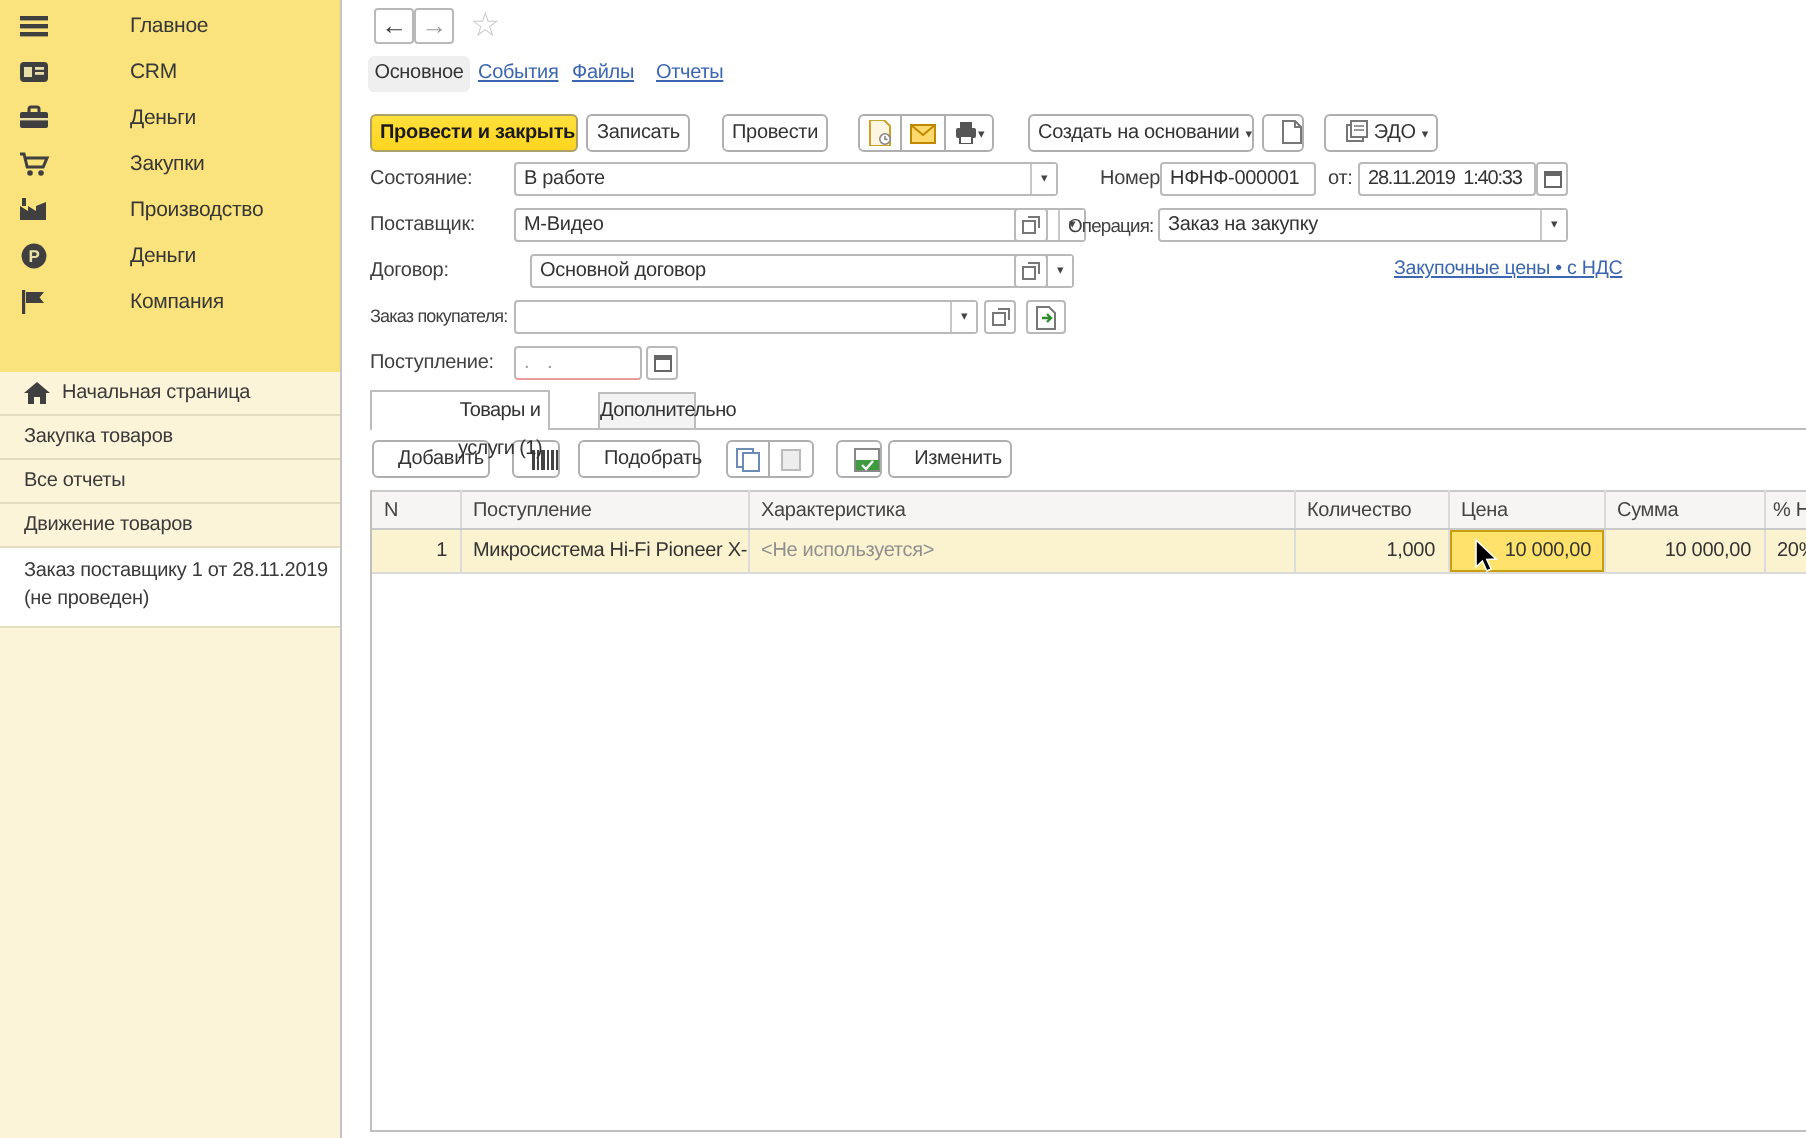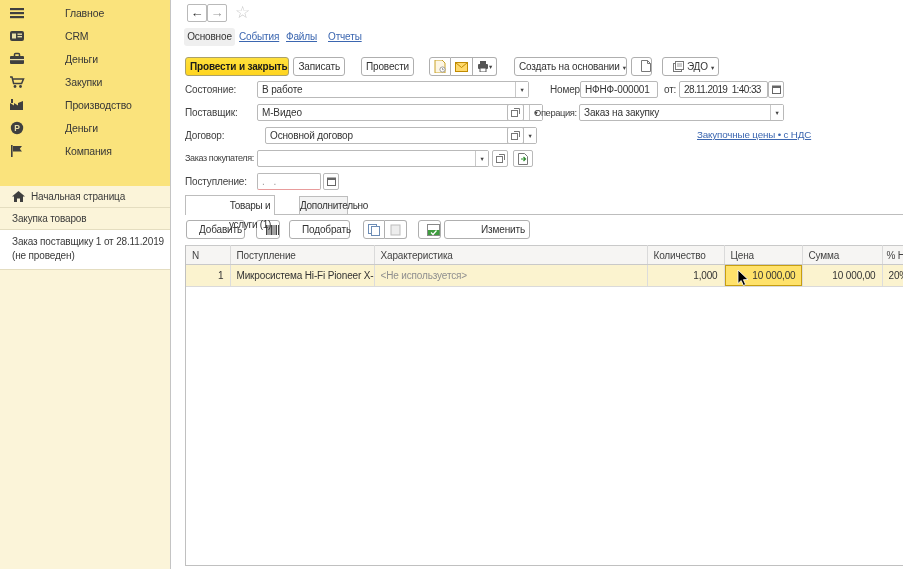--- a/index.html
+++ b/index.html
@@ -133,20 +133,26 @@
     <div class="sb-pages">
       <div class="sb-page home">
         <svg width="13" height="12" viewBox="0 0 13 12">
             <path d="M6.5 0 L13 5.5 h-2 V11 H8 V7.5 H5 V11 H2 V5.5 H0 z" fill="#3f3f3f"></path>
           </svg>
         <span>Начальная страница</span>
       </div>
       <div class="sb-page">
           <span>Закупка товаров</span>
         </div>
+      <div class="sb-page">
+          <span>Все отчеты</span>
+        </div>
+      <div class="sb-page">
+          <span>Движение товаров</span>
+        </div>
       <div class="sb-page active">
         <span>Заказ поставщику 1 от 28.11.2019</span><br>
         <span>(не проведен)</span>
       </div>
     </div>
   </aside>
 
   <main class="main">
 
     <div class="navbtn" style="left:15px;">←</div>
@@ -306,21 +312,21 @@
           </svg>
       </div>
     </div>
     <div class="btn cmd" style="left:246px; width:23px; padding:0;">
       <svg width="13" height="12" viewBox="0 0 13 12" style="margin-top:3px;">
           <rect x="0.5" y="0.5" width="12" height="11" fill="#fff" stroke="#888"></rect>
           <rect x="1" y="6" width="11.5" height="5" fill="#3E9B3E"></rect>
           <path d="M4 8.5 l2 2 3.5-4" stroke="#fff" stroke-width="1.2" fill="none"></path>
         </svg>
     </div>
-    <div class="btn cmd" style="left:272px; width:86px;">Изменить</div>
+    <div class="btn cmd" style="left:272px; width:62px;">Изменить</div>
 
     <div class="grid">
       <table>
         <colgroup>
             <col style="width:44px">
             <col style="width:144px">
             <col style="width:273px">
             <col style="width:77px">
             <col style="width:78px">
             <col style="width:80px">

